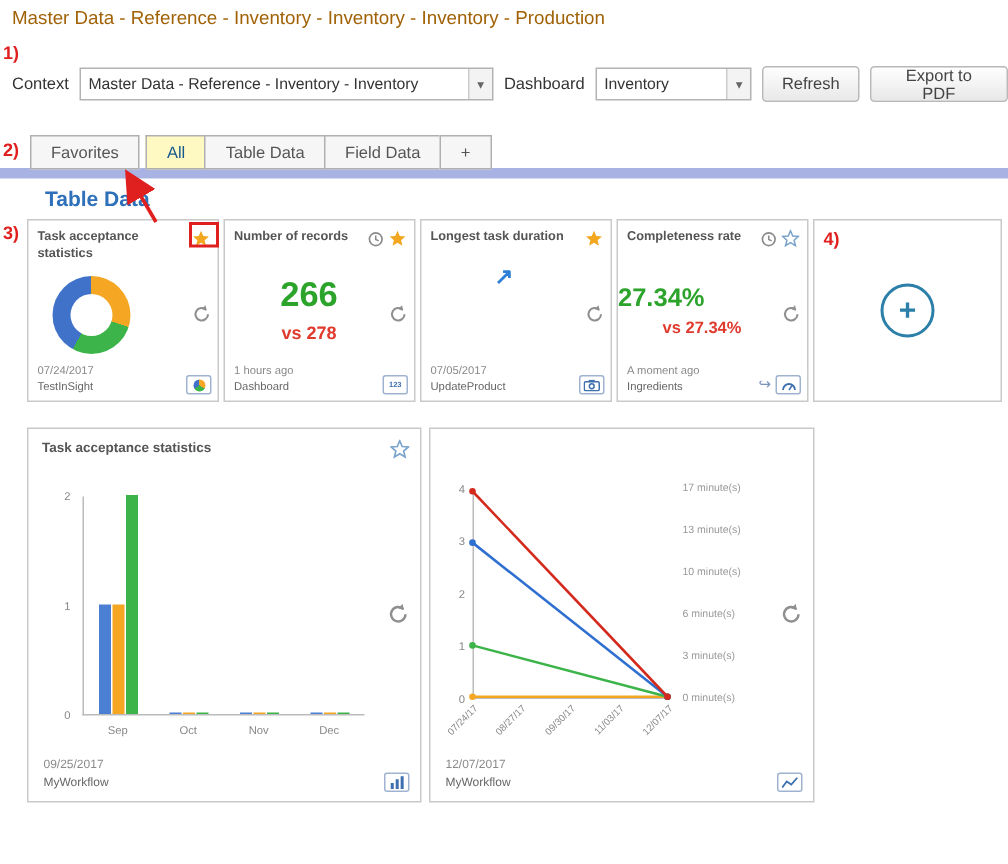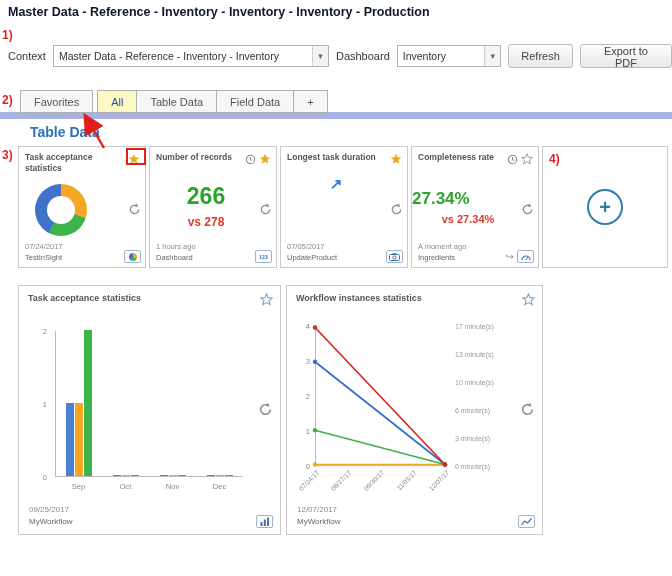--- a/index.html
+++ b/index.html
@@ -1,20 +1,20 @@
 <!DOCTYPE html>
 <html><head>
 <meta charset="utf-8">
 <style>
   *{box-sizing:border-box;margin:0;padding:0}
   html,body{width:672px;height:576px}
   body{font-family:"Liberation Sans",sans-serif;background:#fff;position:relative;overflow:hidden}
   .page{position:relative;width:672px;height:576px}
 
-  .page-title{position:absolute;left:8px;top:5px;font-size:12.5px;font-weight:bold;color:#0f172a;white-space:nowrap}
+  .page-title{position:absolute;left:8px;top:5px;font-size:12.5px;font-weight:normal;color:#a16207;white-space:nowrap}
   .ann{position:absolute;color:#e01f1f;font-weight:bold;font-size:12px;z-index:30}
   .ann1{left:2px;top:28px}.ann2{left:2px;top:93px}.ann3{left:2px;top:148px}.ann4{left:549px;top:152px}
 
   .context-bar{position:absolute;left:8px;top:44px;display:flex;align-items:center;gap:7px}
   .lbl{font-size:11px;color:#333}
   .select{height:22px;border:1px solid #b3b3b3;background:#fff;display:flex;align-items:center;font-size:10.5px;color:#333;cursor:pointer}
   .select.ctx{width:288px}.select.dash{width:109px}
   .sel-val{padding:0 5px;flex:1;white-space:nowrap;overflow:hidden}
   .sel-arrow{width:16px;align-self:stretch;display:flex;align-items:center;justify-content:center;border-left:1px solid #ccc;background:#f3f3f3;color:#666;font-size:9px}
   .btn{height:24px;padding:0 12px;border:1px solid #b9b9b9;border-radius:3px;background:linear-gradient(#fefefe,#e8e8e8);font-size:11px;color:#444;font-family:inherit;cursor:pointer}
@@ -338,26 +338,20 @@
           <svg width="10" height="9" viewBox="0 0 10 9">
               <rect x="0.5" y="5" width="2" height="4" fill="#3e6fae"></rect>
               <rect x="3.8" y="2.5" width="2" height="6.5" fill="#3e6fae"></rect>
               <rect x="7.1" y="0.5" width="2" height="8.5" fill="#3e6fae"></rect>
             </svg>
         </span>
       </div>
     </div>
 
     <div class="chart-card linecard">
-      <div class="cc-head">
-        <div class="cc-title">Workflow instances statistics</div>
-        <svg width="13" height="13" viewBox="0 0 12 12">
-            <polygon points="6,0.8 7.5,4.3 11.3,4.6 8.4,7.1 9.3,10.8 6,8.8 2.7,10.8 3.6,7.1 0.7,4.6 4.5,4.3" fill="none" stroke="#7aa3cc" stroke-width="1"></polygon>
-          </svg>
-      </div>
       <div class="line-chart">
         <div class="lc-left" id="lc-left">
             <div class="lc-tick-l" style="top: 140px;">0</div>
             <div class="lc-tick-l" style="top: 105px;">1</div>
             <div class="lc-tick-l" style="top: 70px;">2</div>
             <div class="lc-tick-l" style="top: 35px;">3</div>
             <div class="lc-tick-l" style="top: 0px;">4</div>
           </div>
         <svg class="lc-svg" id="lc-svg" width="130" height="140">
             <line x1="0.5" y1="0" x2="0.5" y2="140" stroke="#bbb"></line>

